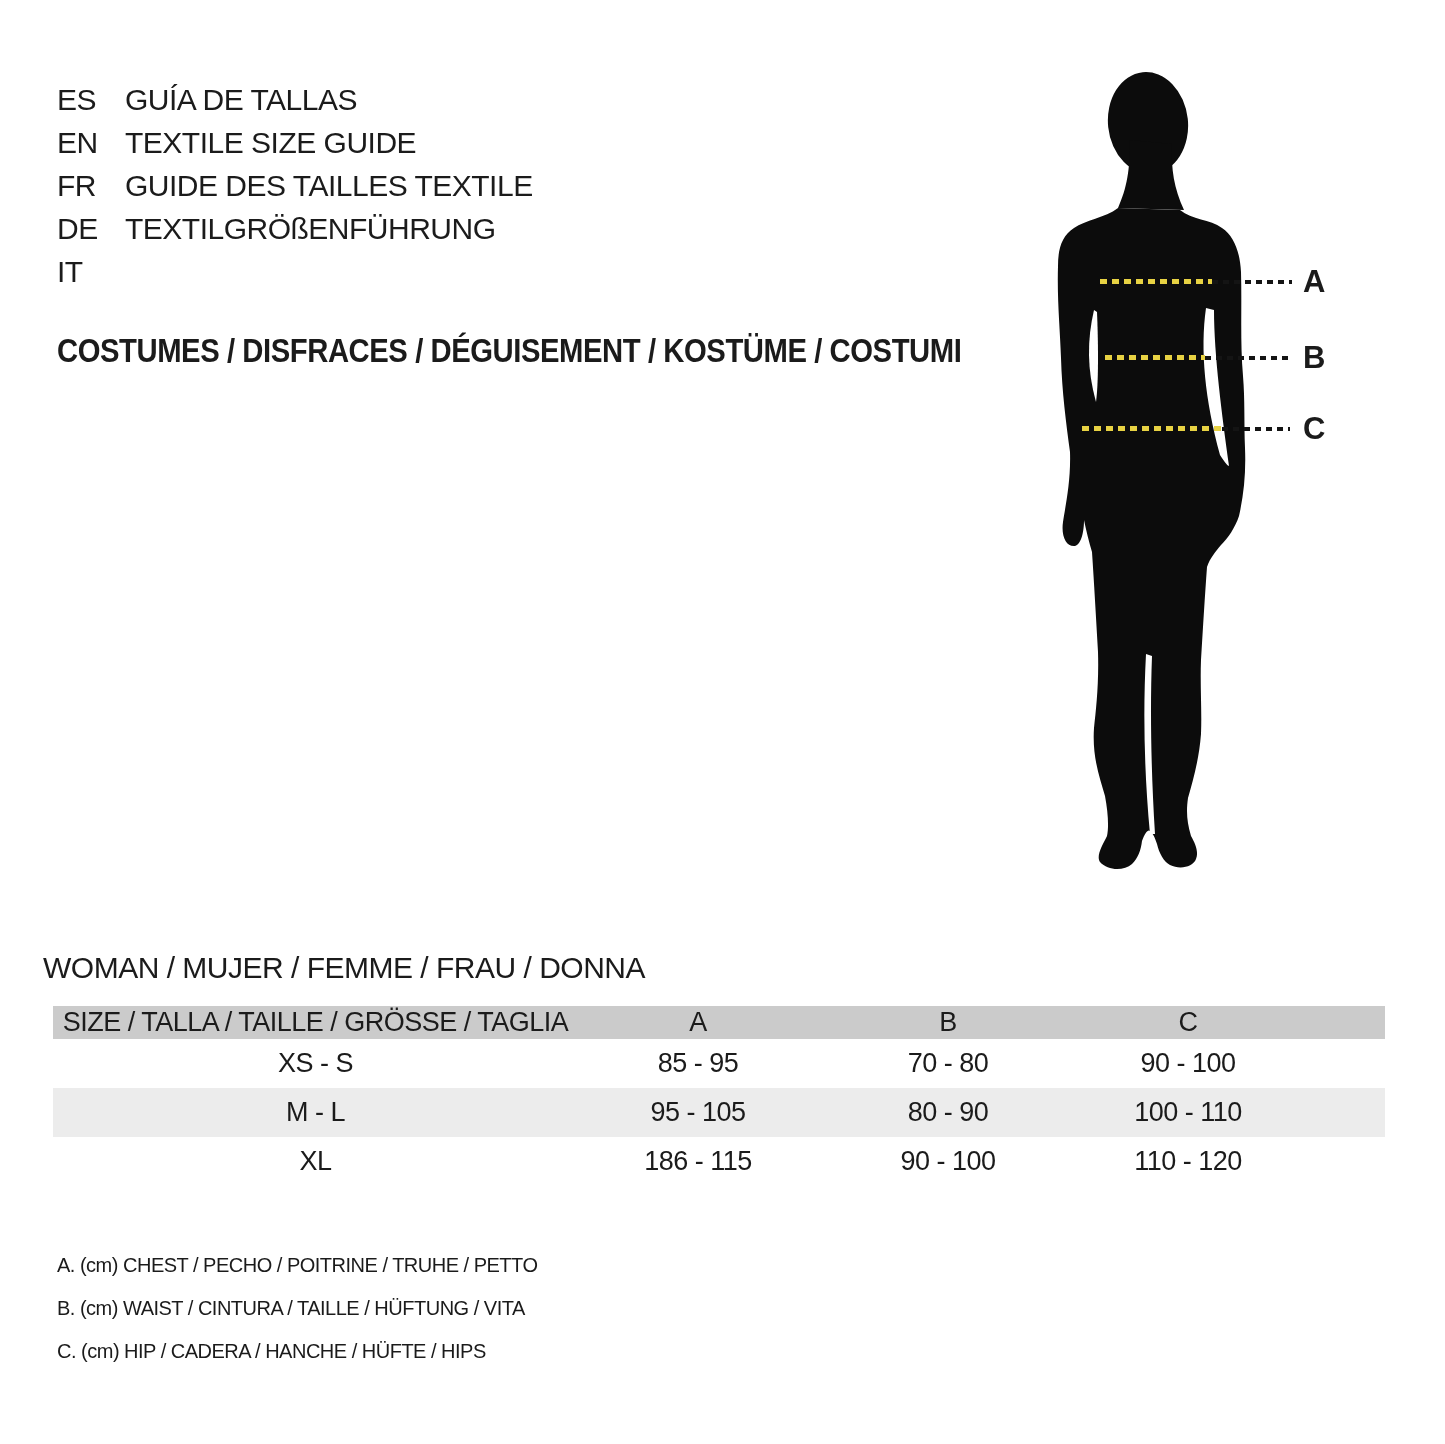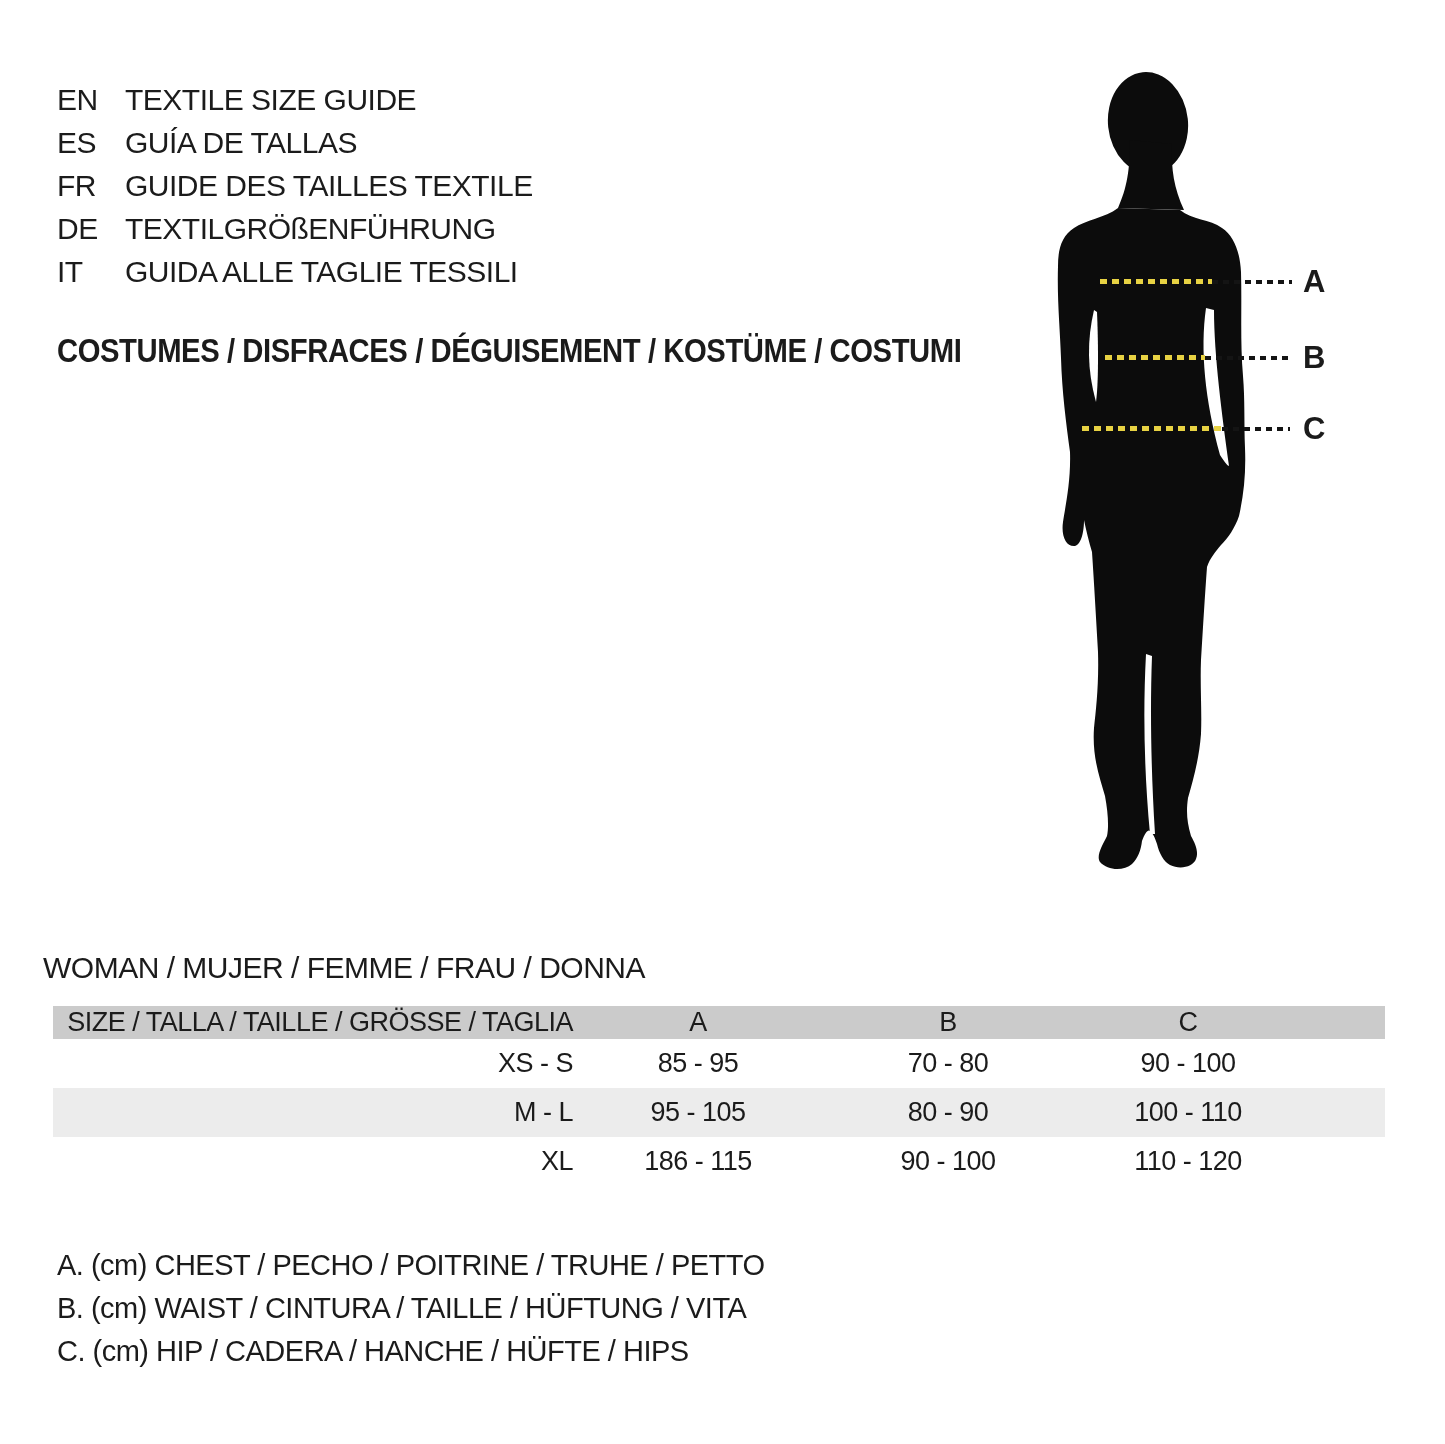--- a/index.html
+++ b/index.html
@@ -46,52 +46,51 @@
   .size-table{
     position:absolute;left:53px;top:1006px;width:1332px;border-collapse:collapse;table-layout:fixed;
     font-size:27px;letter-spacing:-0.5px;
   }
   .size-table col.c1{width:520px;}
   .size-table col.c2{width:250px;}
   .size-table col.c3{width:250px;}
   .size-table col.c4{width:230px;}
   .size-table col.c5{width:82px;}
   .size-table th{background:var(--table-header-bg);font-weight:400;height:33px;text-align:center;padding:0;}
-  .size-table th.first, .size-table td.first{text-align:right;padding-left:5px;}
+  .size-table th.first, .size-table td.first{text-align:center;padding-left:5px;}
   .size-table td{height:49px;text-align:center;padding:0;}
   .size-table tbody tr:nth-child(even){background:var(--table-zebra-bg);}
   
   .legend{position:absolute;left:57px;top:1244px;}
-  .legend-line{height:43px;display:flex;align-items:center;font-size:29px;letter-spacing:-0.5px;white-space:nowrap;}
+  .legend-line{height:43px;display:flex;align-items:center;font-size:20px;letter-spacing:-0.5px;white-space:nowrap;}
 </style>
 </head>
 <body>
 
 <div class="page">
 
   <div class="langs">
     <div class="lang-row">
+      <span class="lang-code">ES</span>
+      <span class="lang-label">GUÍA DE TALLAS</span>
+    </div>
+    <div class="lang-row">
       <span class="lang-code">EN</span>
       <span class="lang-label">TEXTILE SIZE GUIDE</span>
     </div>
     <div class="lang-row">
-      <span class="lang-code">ES</span>
-      <span class="lang-label">GUÍA DE TALLAS</span>
-    </div>
-    <div class="lang-row">
       <span class="lang-code">FR</span>
       <span class="lang-label">GUIDE DES TAILLES TEXTILE</span>
     </div>
     <div class="lang-row">
       <span class="lang-code">DE</span>
       <span class="lang-label">TEXTILGRÖßENFÜHRUNG</span>
     </div>
     <div class="lang-row">
       <span class="lang-code">IT</span>
-      <span class="lang-label">GUIDA ALLE TAGLIE TESSILI</span>
     </div>
   </div>
 
   <div class="category-title">COSTUMES / DISFRACES / DÉGUISEMENT / KOSTÜME / COSTUMI</div>
 
   <div class="diagram">
     <svg class="silhouette-svg" viewBox="0 0 240 805" xmlns="http://www.w3.org/2000/svg">
       <g fill="#0c0c0c">
 
         <ellipse cx="118" cy="53" rx="40" ry="51" transform="rotate(-6 118 53)"></ellipse>

